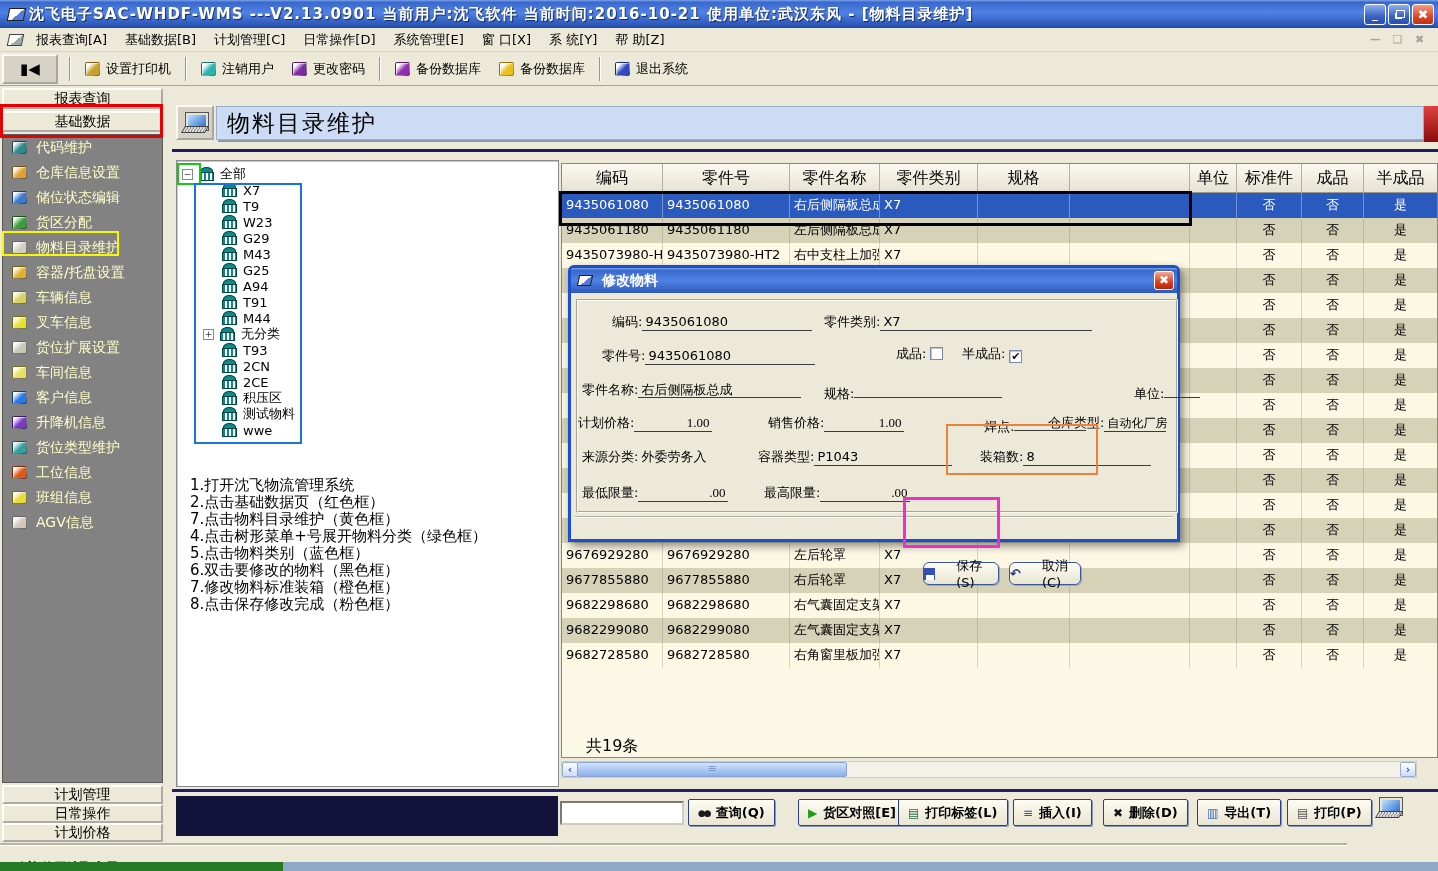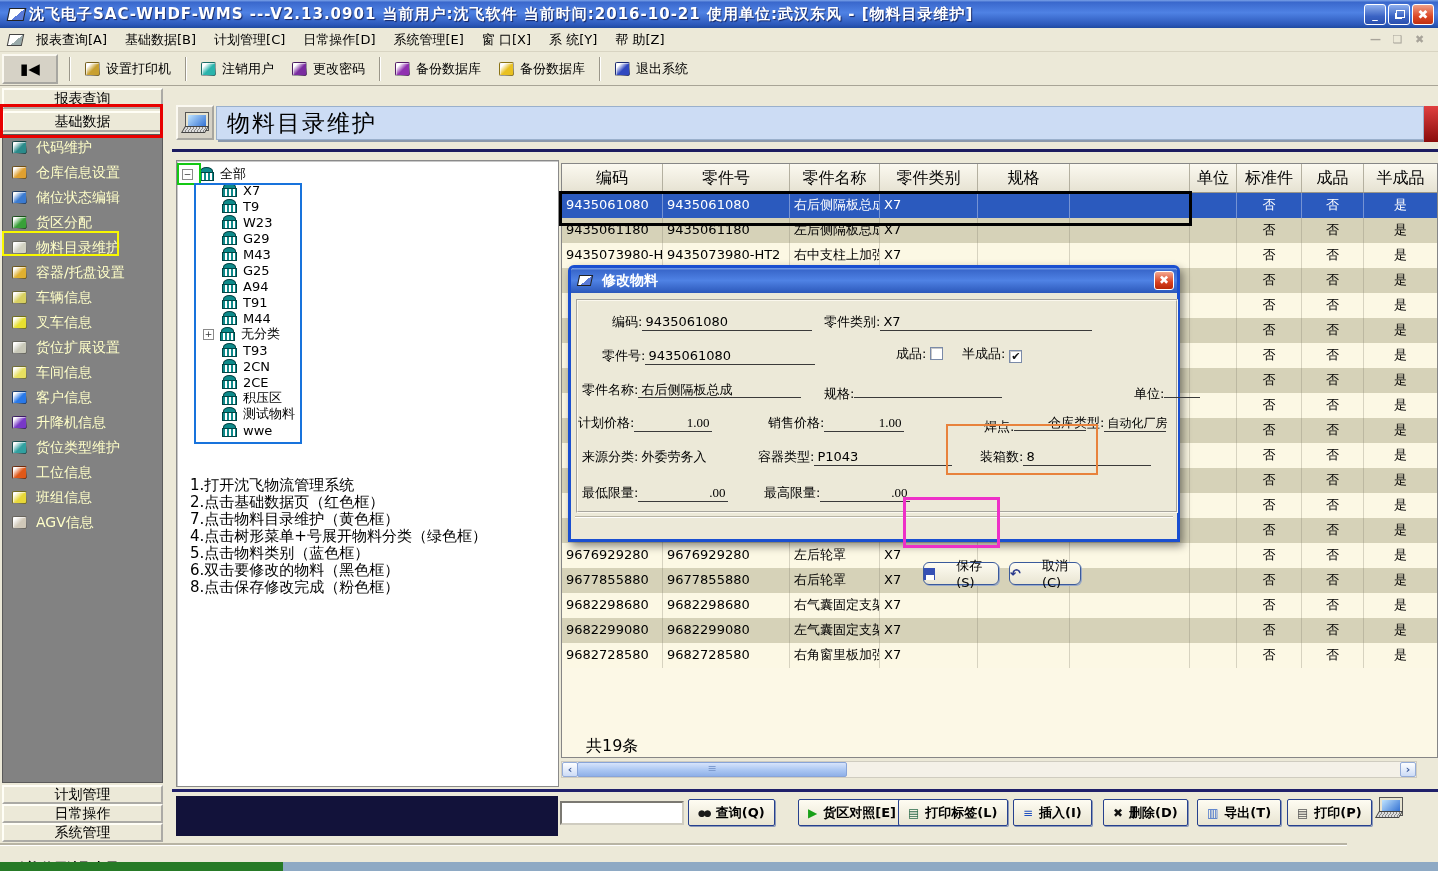--- a/index.html
+++ b/index.html
@@ -261,21 +261,21 @@
         <span>班组信息</span>
       </div>
       <div class="side-item">
         <span class="side-ico" style="background: linear-gradient(135deg, rgb(255, 255, 255) 15%, rgb(208, 200, 184) 55%);"></span>
         <span>AGV信息</span>
       </div>
     </div>
   <div id="side-bottom">
       <div class="side-btn">计划管理</div>
       <div class="side-btn">日常操作</div>
-      <div class="side-btn">系统管理</div>
+      <div class="side-btn">计划价格</div>
     </div>
 </div>
 
 <div id="hdr-icon" class="abs">
     <span class="pc-icon"></span>
   </div>
 <div id="hdr-bar" class="abs">
   <div id="page-title">物料目录维护</div>
 </div>
 <div id="hdr-red" class="abs"></div>
@@ -371,20 +371,21 @@
         </div>
       </div>
     </div>
   <div id="instructions">
       <div class="instr-line">1.打开沈飞物流管理系统</div>
       <div class="instr-line">2.点击基础数据页（红色框）</div>
       <div class="instr-line">7.点击物料目录维护（黄色框）</div>
       <div class="instr-line">4.点击树形菜单+号展开物料分类（绿色框）</div>
       <div class="instr-line">5.点击物料类别（蓝色框）</div>
       <div class="instr-line">6.双击要修改的物料（黑色框）</div>
+      <div class="instr-line">7.修改物料标准装箱（橙色框）</div>
       <div class="instr-line">8.点击保存修改完成（粉色框）</div>
     </div>
 </div>
 
 <div id="table-panel" class="abs">
   <div id="t-head" class="t-grid">
       <div class="t-hcell">编码</div>
       <div class="t-hcell">零件号</div>
       <div class="t-hcell">零件名称</div>
       <div class="t-hcell">零件类别</div>

